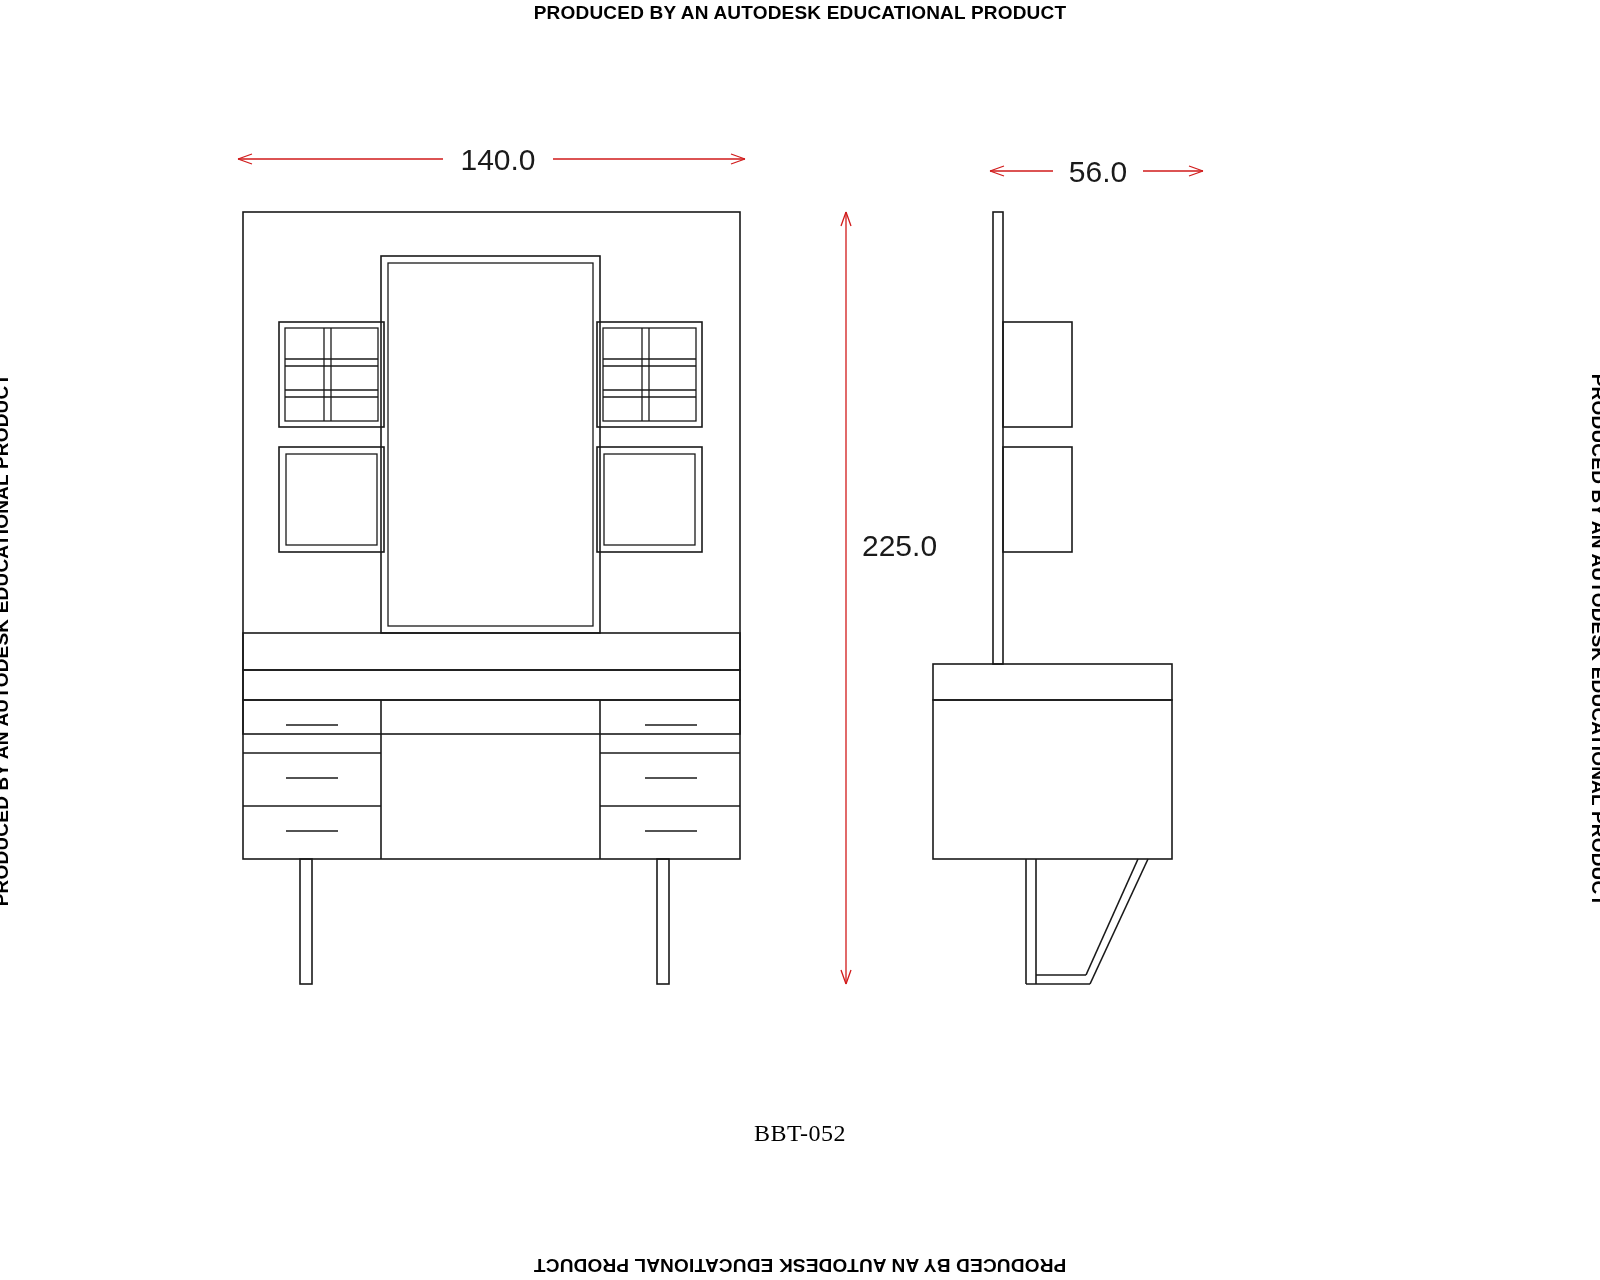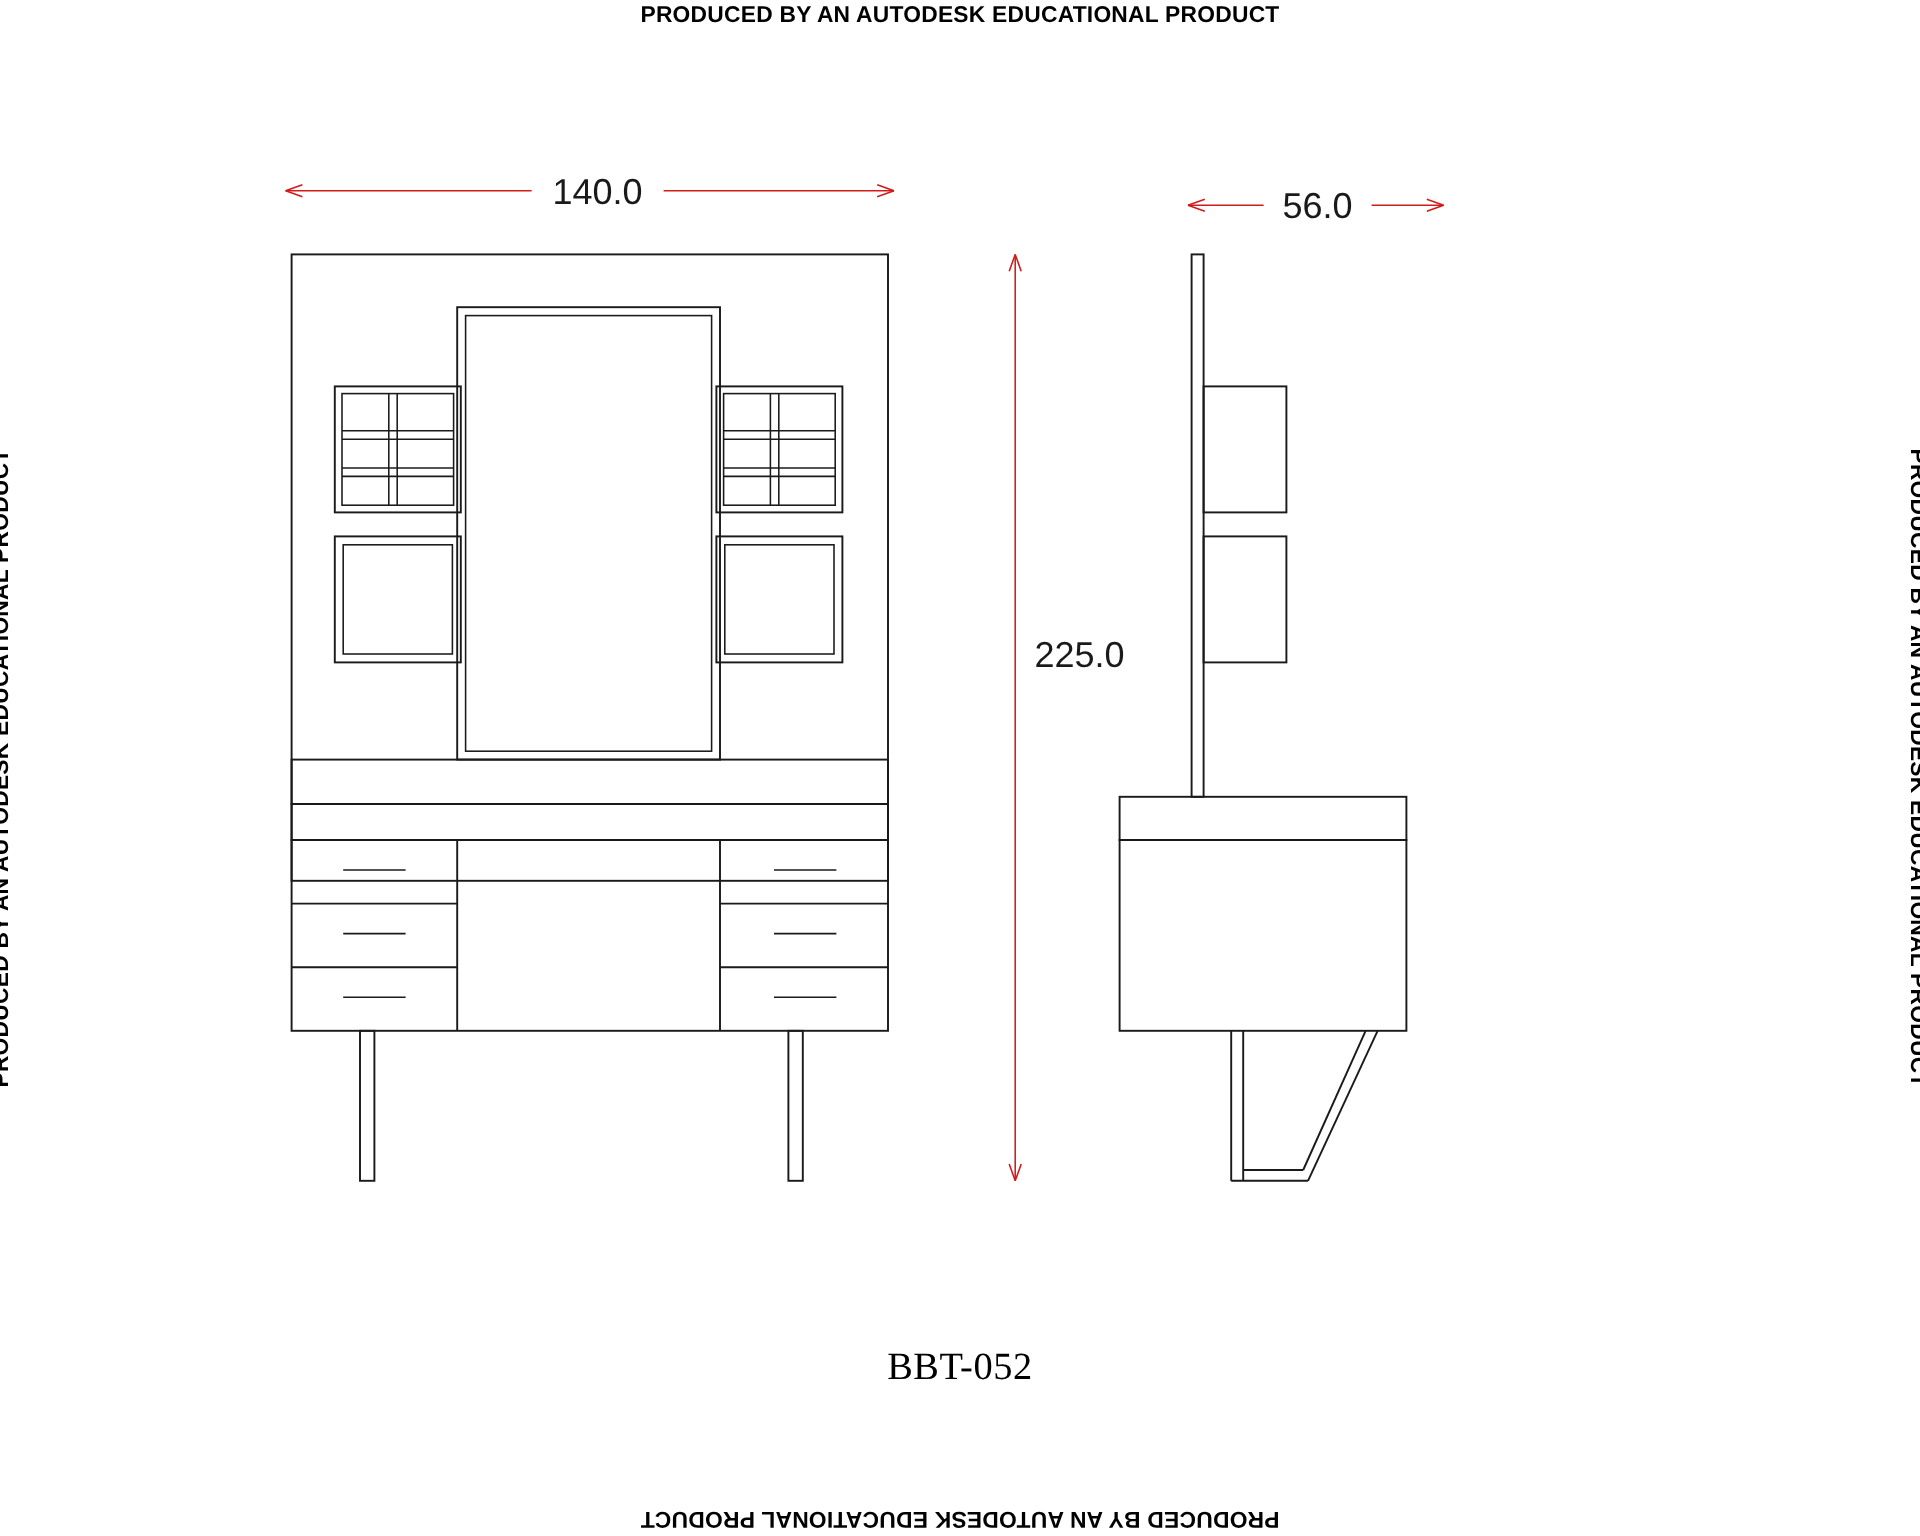--- a/index.html
+++ b/index.html
@@ -76,21 +76,21 @@
     font-family: "Liberation Sans", sans-serif;
     font-size: 30px;
     fill: #1a1a1a;
   }
   .title-label {
     position: absolute;
     left: 50%;
     transform: translateX(-50%);
     top: 1120px;
     font-family: "Liberation Serif", serif;
-    font-size: 32px;
+    font-size: 24px;
     color: #000000;
     letter-spacing: 0.5px;
   }
 </style>
 </head>
 <body>
 
 <div class="drawing-area">
 
   <svg class="cad" viewBox="0 0 1600 1280">

